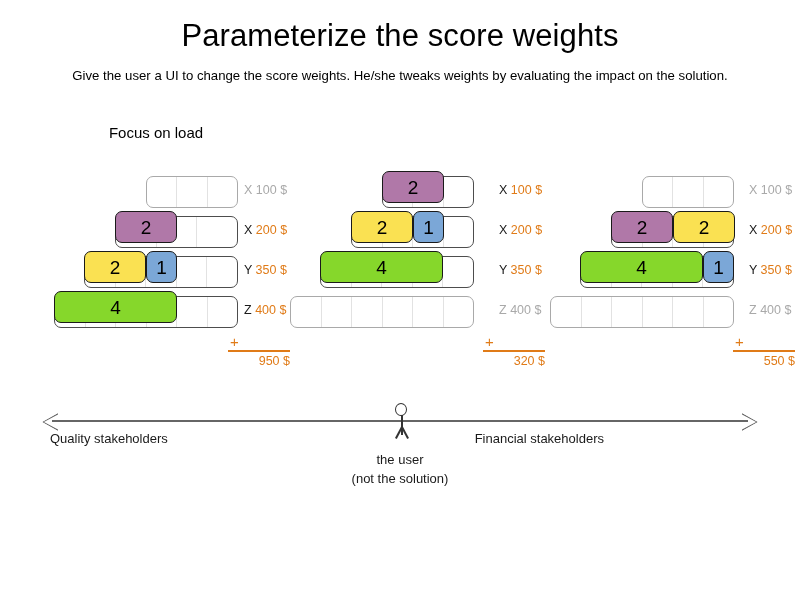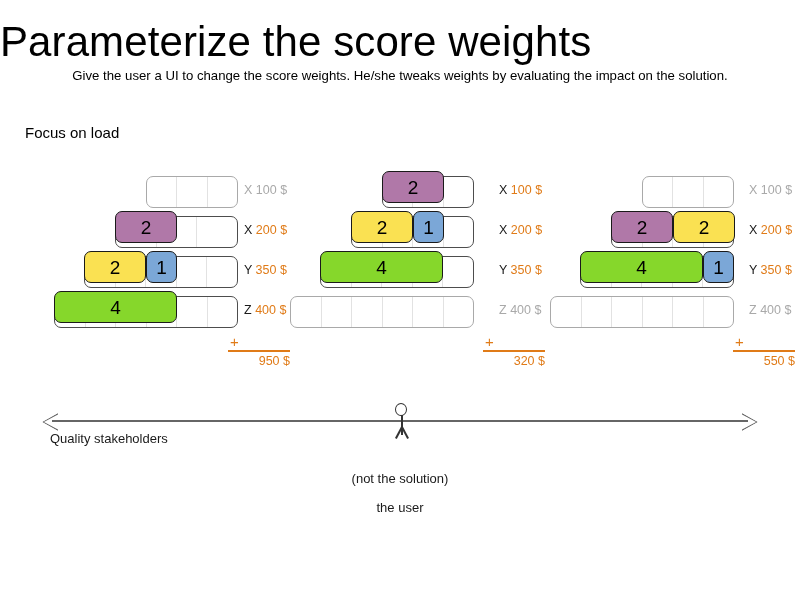--- a/index.html
+++ b/index.html
@@ -15,21 +15,22 @@
     overflow: hidden;
     position: relative;
   }
 
   
   .slide-title {
     position: absolute;
     top: 18px;
     left: 0;
     width: 800px;
-    font-size: 42px;
+    text-align: center;
+    font-size: 31px;
     font-weight: 400;
     letter-spacing: 0.1px;
     color: #000000;
   }
   .slide-subtitle {
     position: absolute;
     top: 68px;
     left: 0;
     width: 800px;
     text-align: center;
@@ -52,22 +53,23 @@
     width: 250px;
     height: 255px;
   }
   .col-0 { left: 25px; }
   .col-1 { left: 280px; }
   .col-2 { left: 530px; }
 
   .column-title {
     position: absolute;
     top: 0;
-    left: 0;
+    left: 6px;
     width: 250px;
+    text-align: center;
     font-size: 15px;
     color: #000000;
   }
 
   
   .rows {
     position: absolute;
     top: 48px;
     left: 2px;
     width: 250px;
@@ -247,21 +249,21 @@
     transform: rotate(-28deg);
   }
   .fig-caption-1, .fig-caption-2 {
     position: absolute;
     left: -130px;
     width: 300px;
     text-align: center;
     font-size: 13px;
     color: #1a1a1a;
   }
-  .fig-caption-1 { top: 57px; margin-top: 48px; }
+  .fig-caption-1 { top: 57px; }
   .fig-caption-2 { top: 76px; }
 </style>
 </head>
 <body>
 
 <div class="slide-title">Parameterize the score weights</div>
 <div class="slide-subtitle">Give the user a UI to change the score weights. He/she tweaks weights by evaluating the impact on the solution.</div>
 
 <div class="columns" id="columns-root">
     <div class="column col-0">
@@ -435,20 +437,21 @@
       <div class="sum-rule" style="left: 203px; top: 226px; width: 62px;"></div>
       <div class="sum-total" style="left: 141px; top: 230px; width: 124px;">550 $</div>
     </div>
   </div>
 
 <div class="axis-wrap">
   <div class="axis-line"></div>
   <div class="arrow-left"></div>
   <div class="arrow-right"></div>
   <div class="axis-label-left">Quality stakeholders</div>
+  <div class="axis-label-right">Financial stakeholders</div>
 
   <div class="figure">
     <div class="fig-head"></div>
     <div class="fig-body"></div>
     <div class="fig-leg-l"></div>
     <div class="fig-leg-r"></div>
     <div class="fig-caption-1">the user</div>
     <div class="fig-caption-2">(not the solution)</div>
   </div>
 </div>

